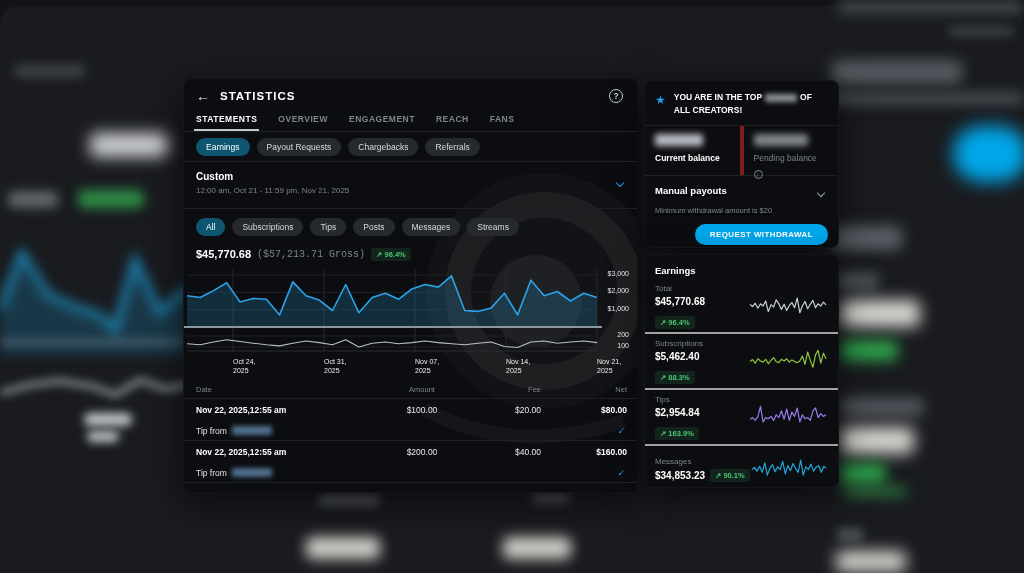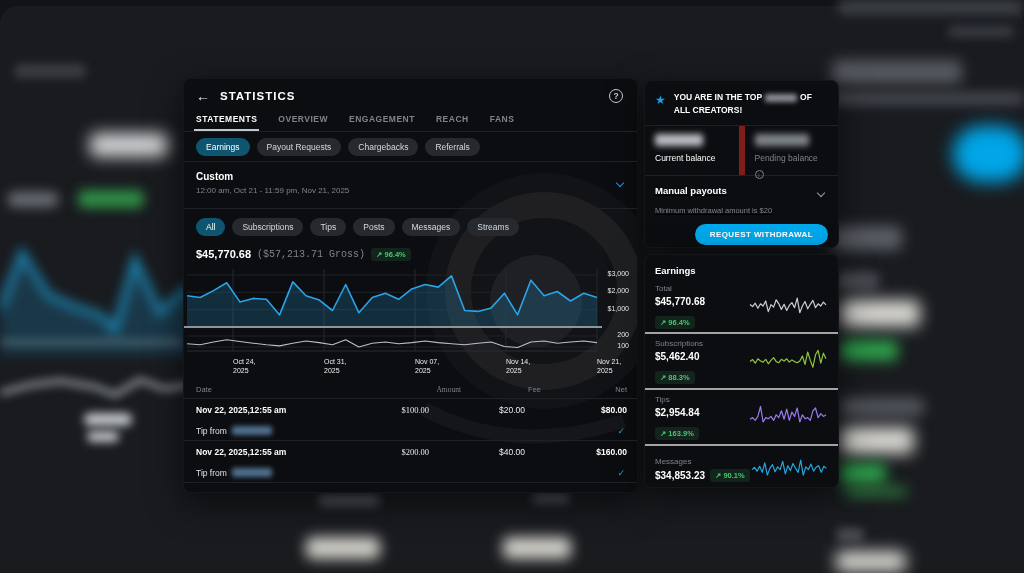--- a/index.html
+++ b/index.html
@@ -40,41 +40,41 @@
   .m-summary{display:flex;align-items:center;gap:6px;padding:0 12px;height:26px;}
   .s-net{color:#fff;font-size:11px;font-weight:bold;}
   .s-gross{color:#7d838a;font-size:10px;font-family:Liberation Mono, monospace;}
   .badge{display:inline-flex;align-items:center;background:rgba(60,180,100,0.14);color:#48c774;font-size:7.5px;font-weight:bold;border-radius:3px;padding:2px 5px;white-space:nowrap;}
   
   .chart-wrap{position:relative;height:114px;}
   .ylab{position:absolute;right:8px;color:#e4e7ea;font-size:7px;text-align:right;width:40px;}
   .xlab{position:absolute;top:90px;color:#eceef0;font-size:7px;line-height:1.35;}
   
   .t-head{display:flex;align-items:center;padding:0 10px 0 12px;height:18px;color:#7d838a;font-size:7.5px;border-bottom:1px solid #1e2125;}
-  .t-row1{display:flex;align-items:center;padding:0 10px 0 12px;height:22px;font-size:8.5px;color:#e8eaec;gap:16px;}
+  .t-row1{display:flex;align-items:center;padding:0 10px 0 12px;height:22px;font-size:8.5px;color:#e8eaec;}
   .t-row2{display:flex;align-items:center;padding:0 12px;height:20px;font-size:8.5px;color:#dfe2e5;border-bottom:1px solid #1e2125;}
   .t-date{flex:1;font-weight:bold;color:#fff;}
-  .t-amount{width:78px;text-align:right;font-family:Liberation Serif, serif;}
+  .t-amount{width:78px;text-align:center;}
   .t-fee{width:80px;text-align:right;}
   .t-net{width:86px;text-align:right;font-weight:bold;color:#fff;}
   .t-hdate{flex:1;}
   .tip-blob{display:inline-block;width:40px;height:9px;margin-left:5px;background:#50708f;border-radius:2px;filter:blur(2.5px);}
   .t-check{margin-left:auto;color:#1ca0e8;font-size:9px;}
   
   .side1{left:644px;top:80px;width:195px;height:168px;}
   .side2{left:644px;top:254px;width:195px;height:234px;}
   .banner{display:flex;padding:10px 10px 8px 10px;border-bottom:1px solid #1e2125;}
   .star{color:#1e9fe8;font-size:12px;margin:2px 8px 0 0;}
   .banner-text{color:#fff;font-size:8.5px;font-weight:bold;line-height:1.5;width:142px;}
   .b-blob{display:inline-block;width:32px;height:8px;background:#8a8f96;border-radius:2px;filter:blur(2.5px);vertical-align:middle;margin:0 3px;}
   .balances{display:flex;border-bottom:1px solid #1e2125;height:50px;}
   .bal-col{flex:1;padding:8px 10px;}
-  .bal-col + .bal-col{border-left:6px solid #7f1d1d;}
+  .bal-col + .bal-col{border-left:4px solid #7f1d1d;}
   .bal-blob{width:48px;height:12px;border-radius:2px;filter:blur(3px);}
-  .bal-label{font-size:8.5px;margin-top:7px;font-weight:normal;color:#fff;}
+  .bal-label{font-size:8.5px;margin-top:7px;font-weight:bold;color:#fff;}
   .bal-label.muted{color:#7d838a;font-weight:normal;}
   .info-i{display:inline-flex;width:9px;height:9px;border:1px solid #7d838a;border-radius:50%;color:#7d838a;font-size:6px;align-items:center;justify-content:center;margin-top:5px;}
   .payouts{position:relative;padding:9px 10px;text-decoration:underline;}
   .p-title{color:#fff;font-size:9.5px;font-weight:bold;}
   .p-sub{color:#7d838a;font-size:7.5px;margin-top:10px;}
   .payouts .chev{position:absolute;right:14px;top:14px;border-color:#9aa0a7;}
   .p-btnrow{display:flex;justify-content:flex-end;padding:0 10px;}
   .btn-primary{background:#00a8ec;color:#fff;font-size:8px;font-weight:bold;letter-spacing:0.4px;border:none;border-radius:11px;height:21px;padding:0 15px;cursor:pointer;}
   .e-title{color:#fff;font-size:9.5px;font-weight:bold;padding:10px 10px 4px 10px;}
   .e-row{display:flex;align-items:center;padding:4px 10px;border-bottom:2px solid #a3a3a3;}

